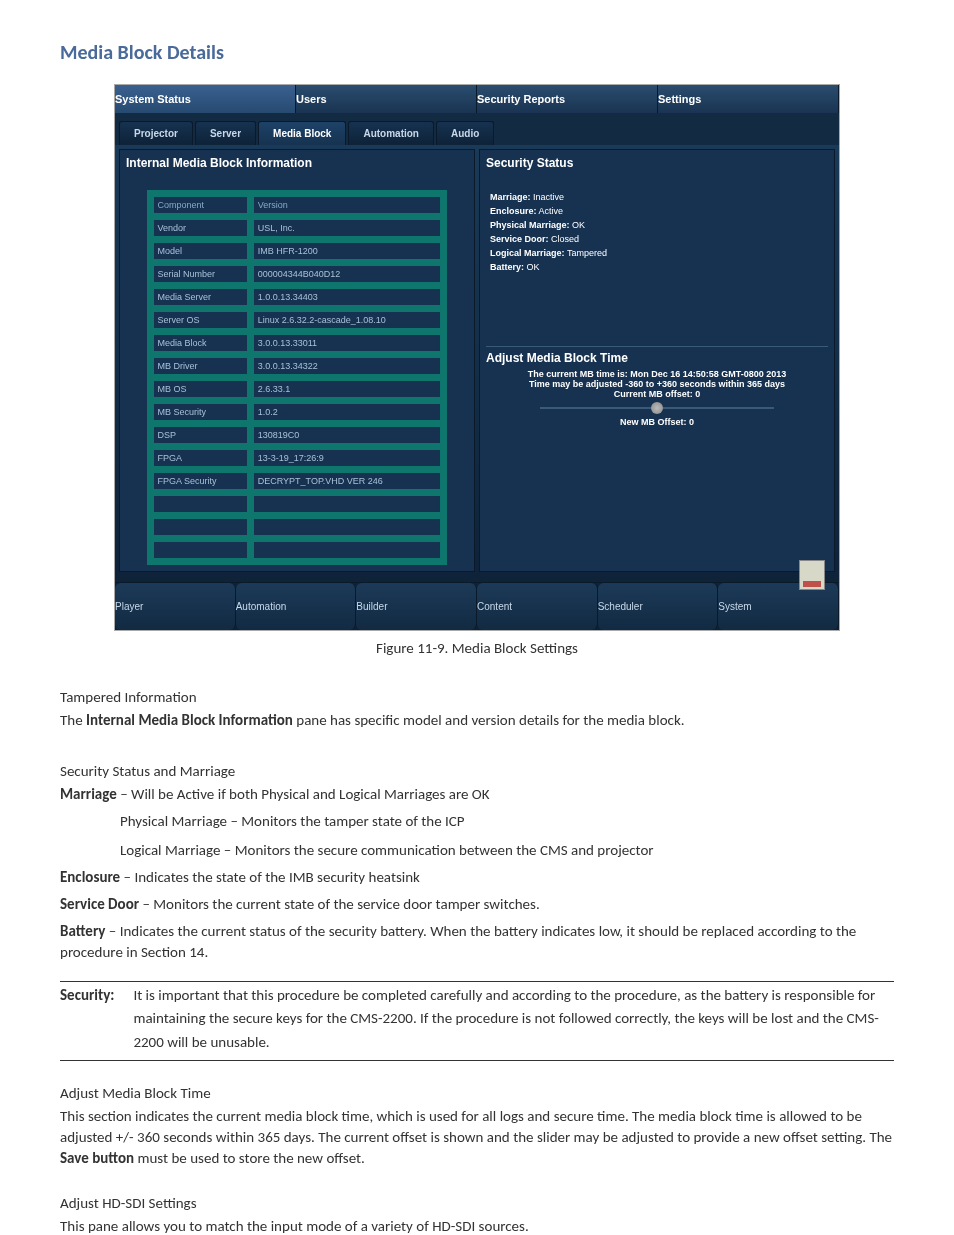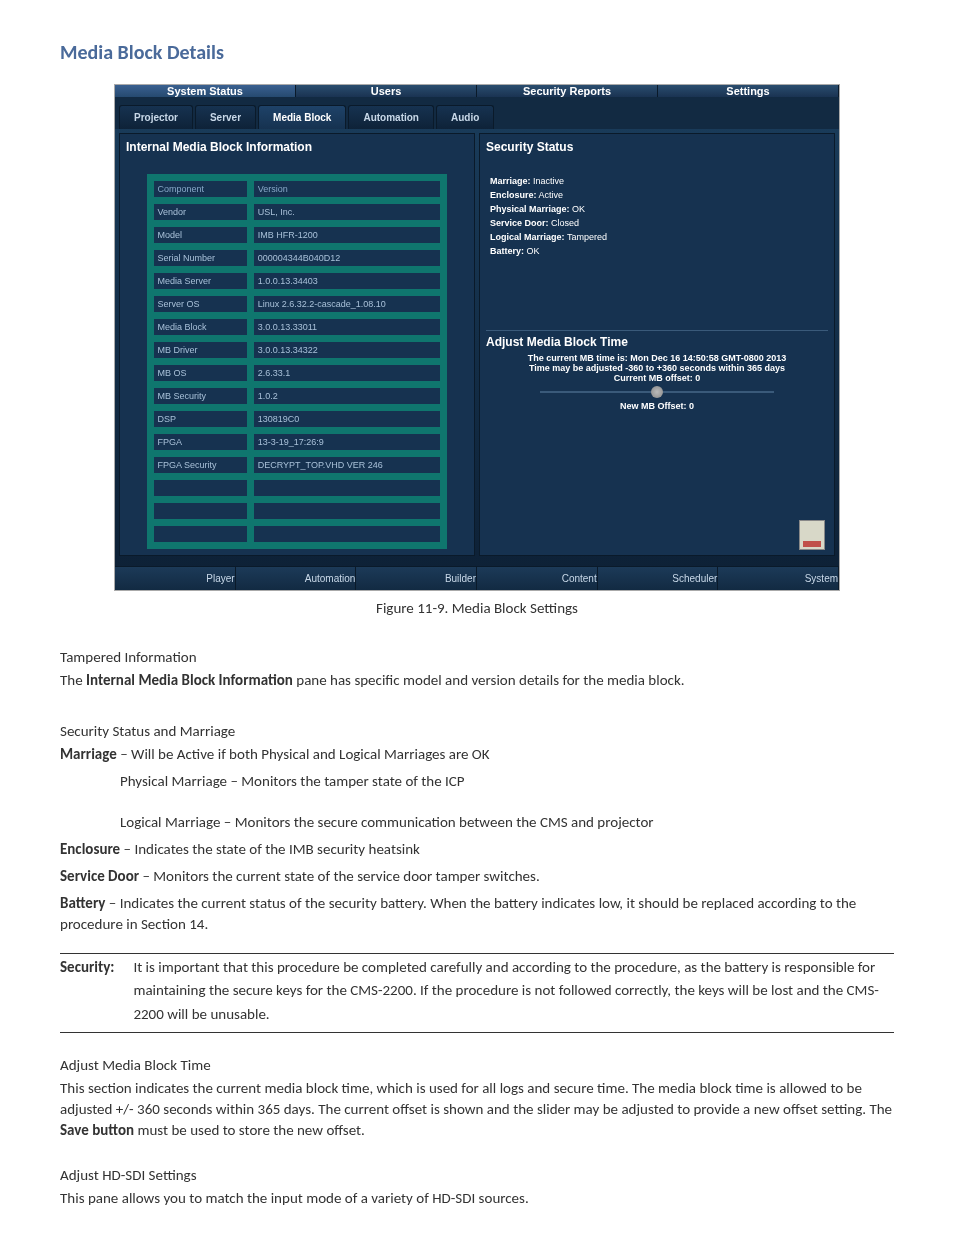--- a/index.html
+++ b/index.html
@@ -25,22 +25,21 @@
     background: linear-gradient(#1a3d5c, #0d2035);
     font-family: Arial, sans-serif;
     color: #c8d8e8;
     font-size: 10px;
     position: relative;
     box-sizing: border-box;
   }
   .top-tabs { display: flex; }
   .top-tab {
     flex: 1;
-    text-align: center;
-    padding: 0 0;
+    padding: 8px 0;
     font-weight: bold;
     font-size: 11px;
     background: linear-gradient(#2a4d6e, #1a3352);
     border-right: 1px solid #0a1a2a;
     color: #fff;
   }
   .top-tab.active { background: linear-gradient(#3a6090, #264a70); }
   .sub-tabs {
     display: flex;
     padding: 8px 4px 0 4px;
@@ -143,26 +142,27 @@
     width: 18px; height: 6px;
     background: #c0504a;
     left: 3px; bottom: 2px;
   }
   .bottom-bar {
     display: flex;
     border-top: 1px solid #0a1a2a;
   }
   .bottom-tab {
     flex: 1;
-    text-align: right;
-    padding: 6px 0;
+    text-align: left;
+    padding: 18px 0;
     font-size: 10px;
     background: linear-gradient(#1c3a58, #122a42);
     border-right: 1px solid #0a1a2a;
     color: #c8d8e8;
+    border-radius: 6px;
   }
   .figure-caption {
     text-align: center;
     font-size: 15px;
     margin: 4px 0 30px 0;
   }
   .body-text { line-height: 1.4; margin-bottom: 6px; }
   .body-text b { font-weight: bold; }
   .indent1 { padding-left: 60px; }
   .subhead { margin-top: 20px; margin-bottom: 2px; }
@@ -307,21 +307,21 @@
 <div class="body-text subhead">Tampered Information</div>
 <div class="body-text">
   <span>The </span><b>Internal Media Block Information</b><span> pane has specific model and version details for the media block.</span>
 </div>
 
 <div class="body-text subhead" style="margin-top:30px">Security Status and Marriage</div>
 <div class="body-text">
   <b>Marriage</b><span> – Will be Active if both Physical and Logical Marriages are OK</span>
 </div>
 <div class="body-text indent1">Physical Marriage – Monitors the tamper state of the ICP</div>
-<div class="body-text indent1" style="margin-top:20px">Logical Marriage – Monitors the secure communication between the CMS and projector</div>
+<div class="body-text indent1" style="margin-top:8px">Logical Marriage – Monitors the secure communication between the CMS and projector</div>
 <div class="body-text">
   <b>Enclosure</b><span> – Indicates the state of the IMB security heatsink</span>
 </div>
 <div class="body-text">
   <b>Service Door</b><span> – Monitors the current state of the service door tamper switches.</span>
 </div>
 <div class="body-text" style="padding-left:0">
   <b>Battery</b><span> – Indicates the current status of the security battery.  When the battery indicates low, it should be replaced according to the procedure in Section 14.</span>
 </div>
 

